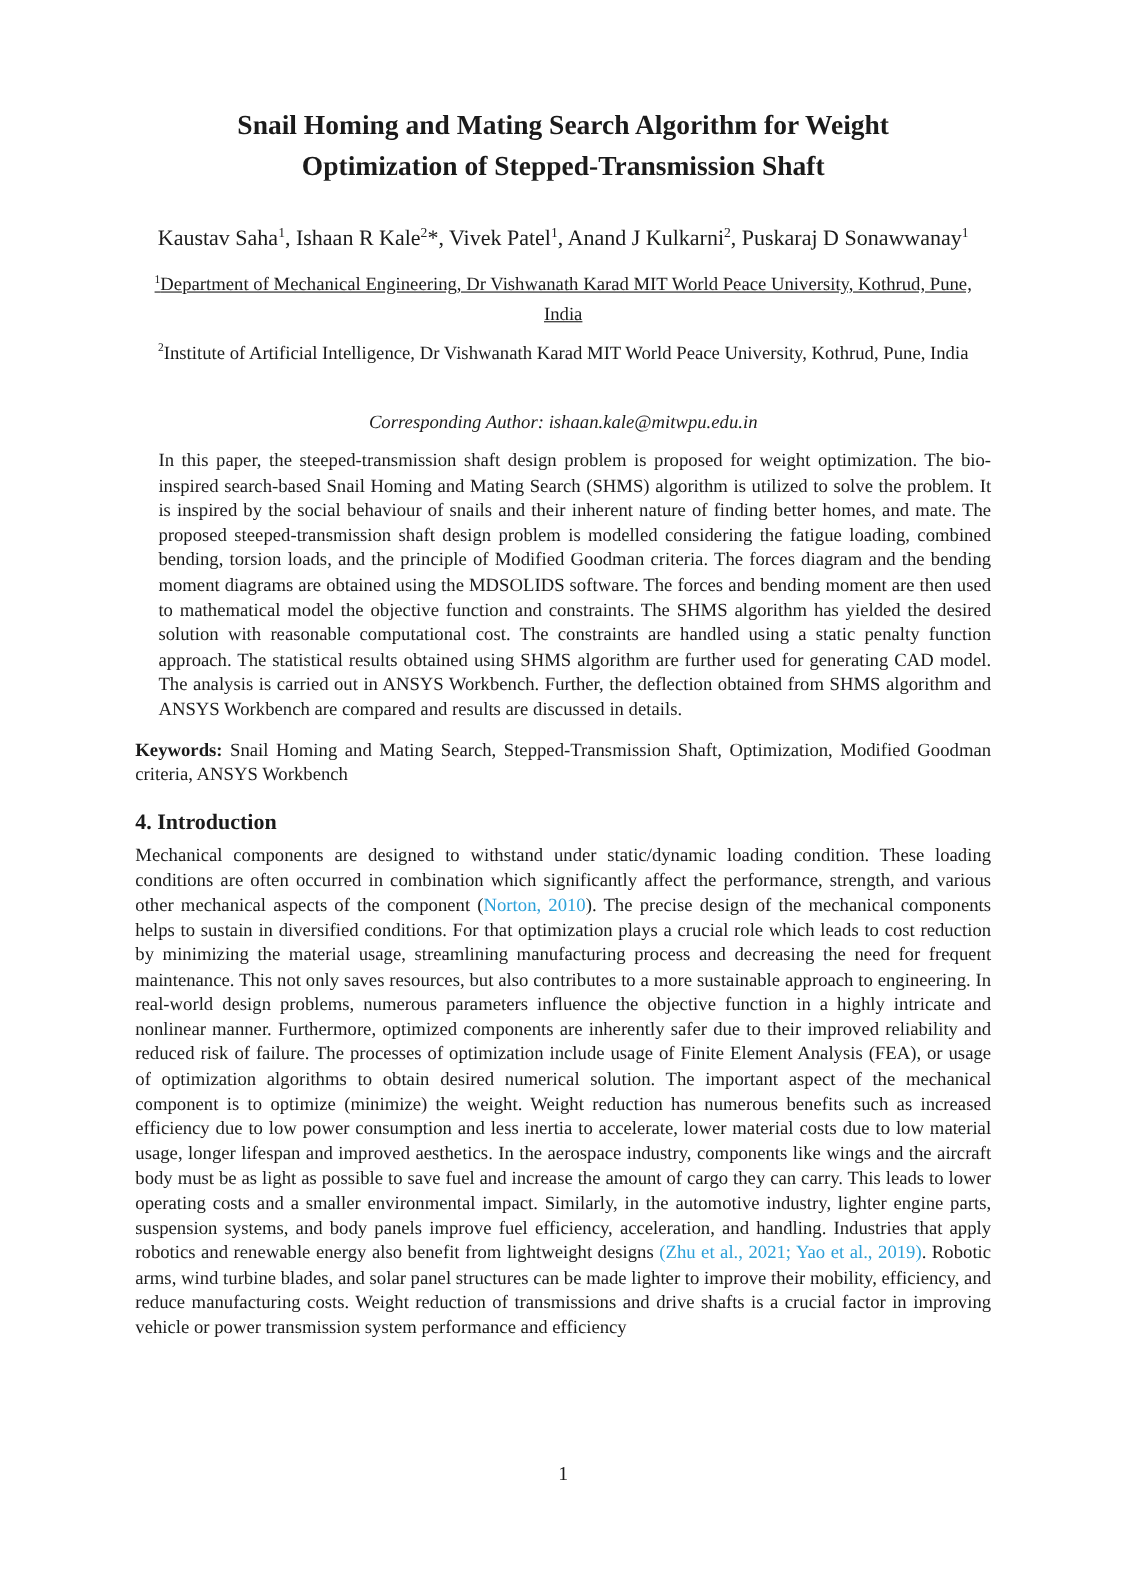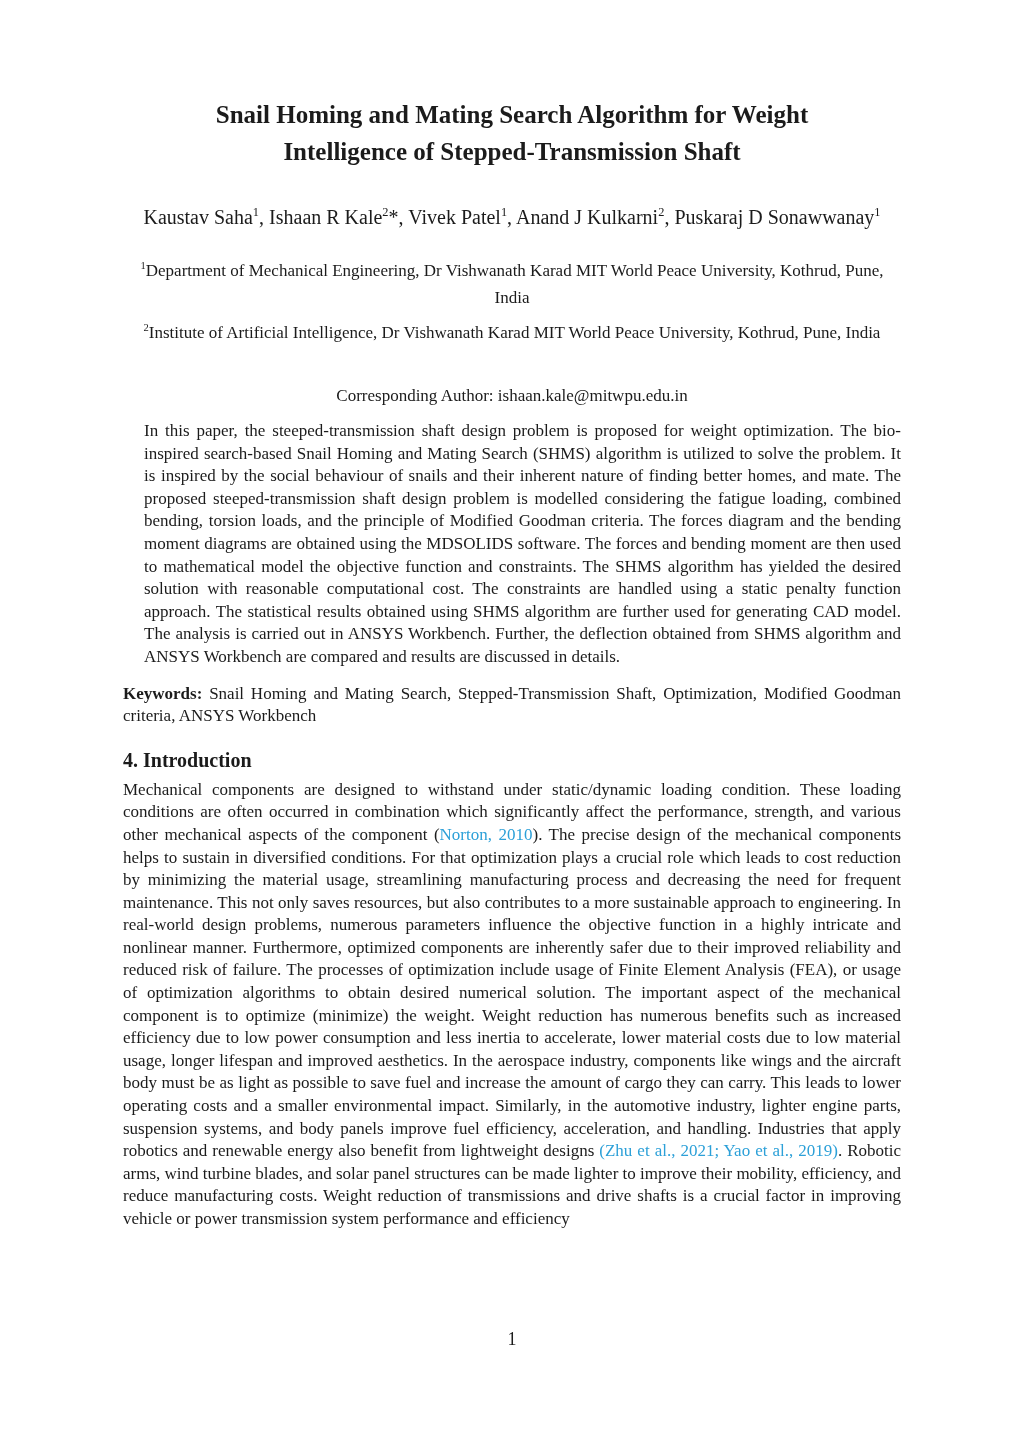--- a/index.html
+++ b/index.html
@@ -28,25 +28,26 @@
     margin-top: 36px;
     text-align: center;
     font-size: 20px;
     line-height: 23px;
   }
   .affiliation {
     text-align: center;
     font-size: 17px;
     line-height: 27px;
   }
-  .affiliation-1 { margin-top: 28px; }
+  .affiliation-1 { margin-top: 16px; text-decoration: underline; }
   .affiliation-2 { margin-top: 8px; }
   .corresponding {
     margin-top: 38px;
     text-align: center;
+    font-style: italic;
     font-size: 17px;
     line-height: 23px;
   }
   .abstract-heading {
     margin-top: 46px;
     text-align: center;
     font-weight: bold;
     font-size: 17px;
     line-height: 23px;
   }
@@ -83,21 +84,21 @@
   }
 </style>
 </head>
 <body>
 
 <div class="page">
   <div class="content">
 
     <h1 class="paper-title">
       <div>Snail Homing and Mating Search Algorithm for Weight</div>
-      <div>Intelligence of Stepped-Transmission Shaft</div>
+      <div>Optimization of Stepped-Transmission Shaft</div>
     </h1>
 
     <div class="authors"><span class="seg-normal">Kaustav Saha</span><span class="seg-sup">1</span><span class="seg-normal">, Ishaan R Kale</span><span class="seg-sup">2</span><span class="seg-normal">*, Vivek Patel</span><span class="seg-sup">1</span><span class="seg-normal">, Anand J Kulkarni</span><span class="seg-sup">2</span><span class="seg-normal">, Puskaraj D Sonawwanay</span><span class="seg-sup">1</span></div>
 
     <div class="affiliation affiliation-1"><span class="seg-sup">1</span><span class="seg-normal">Department of Mechanical Engineering, Dr Vishwanath Karad MIT World Peace University, Kothrud, Pune, India</span></div>
 
     <div class="affiliation affiliation-2"><span class="seg-sup">2</span><span class="seg-normal">Institute of Artificial Intelligence, Dr Vishwanath Karad MIT World Peace University, Kothrud, Pune, India</span></div>
 
     <div class="corresponding">Corresponding Author: ishaan.kale@mitwpu.edu.in</div>
 

